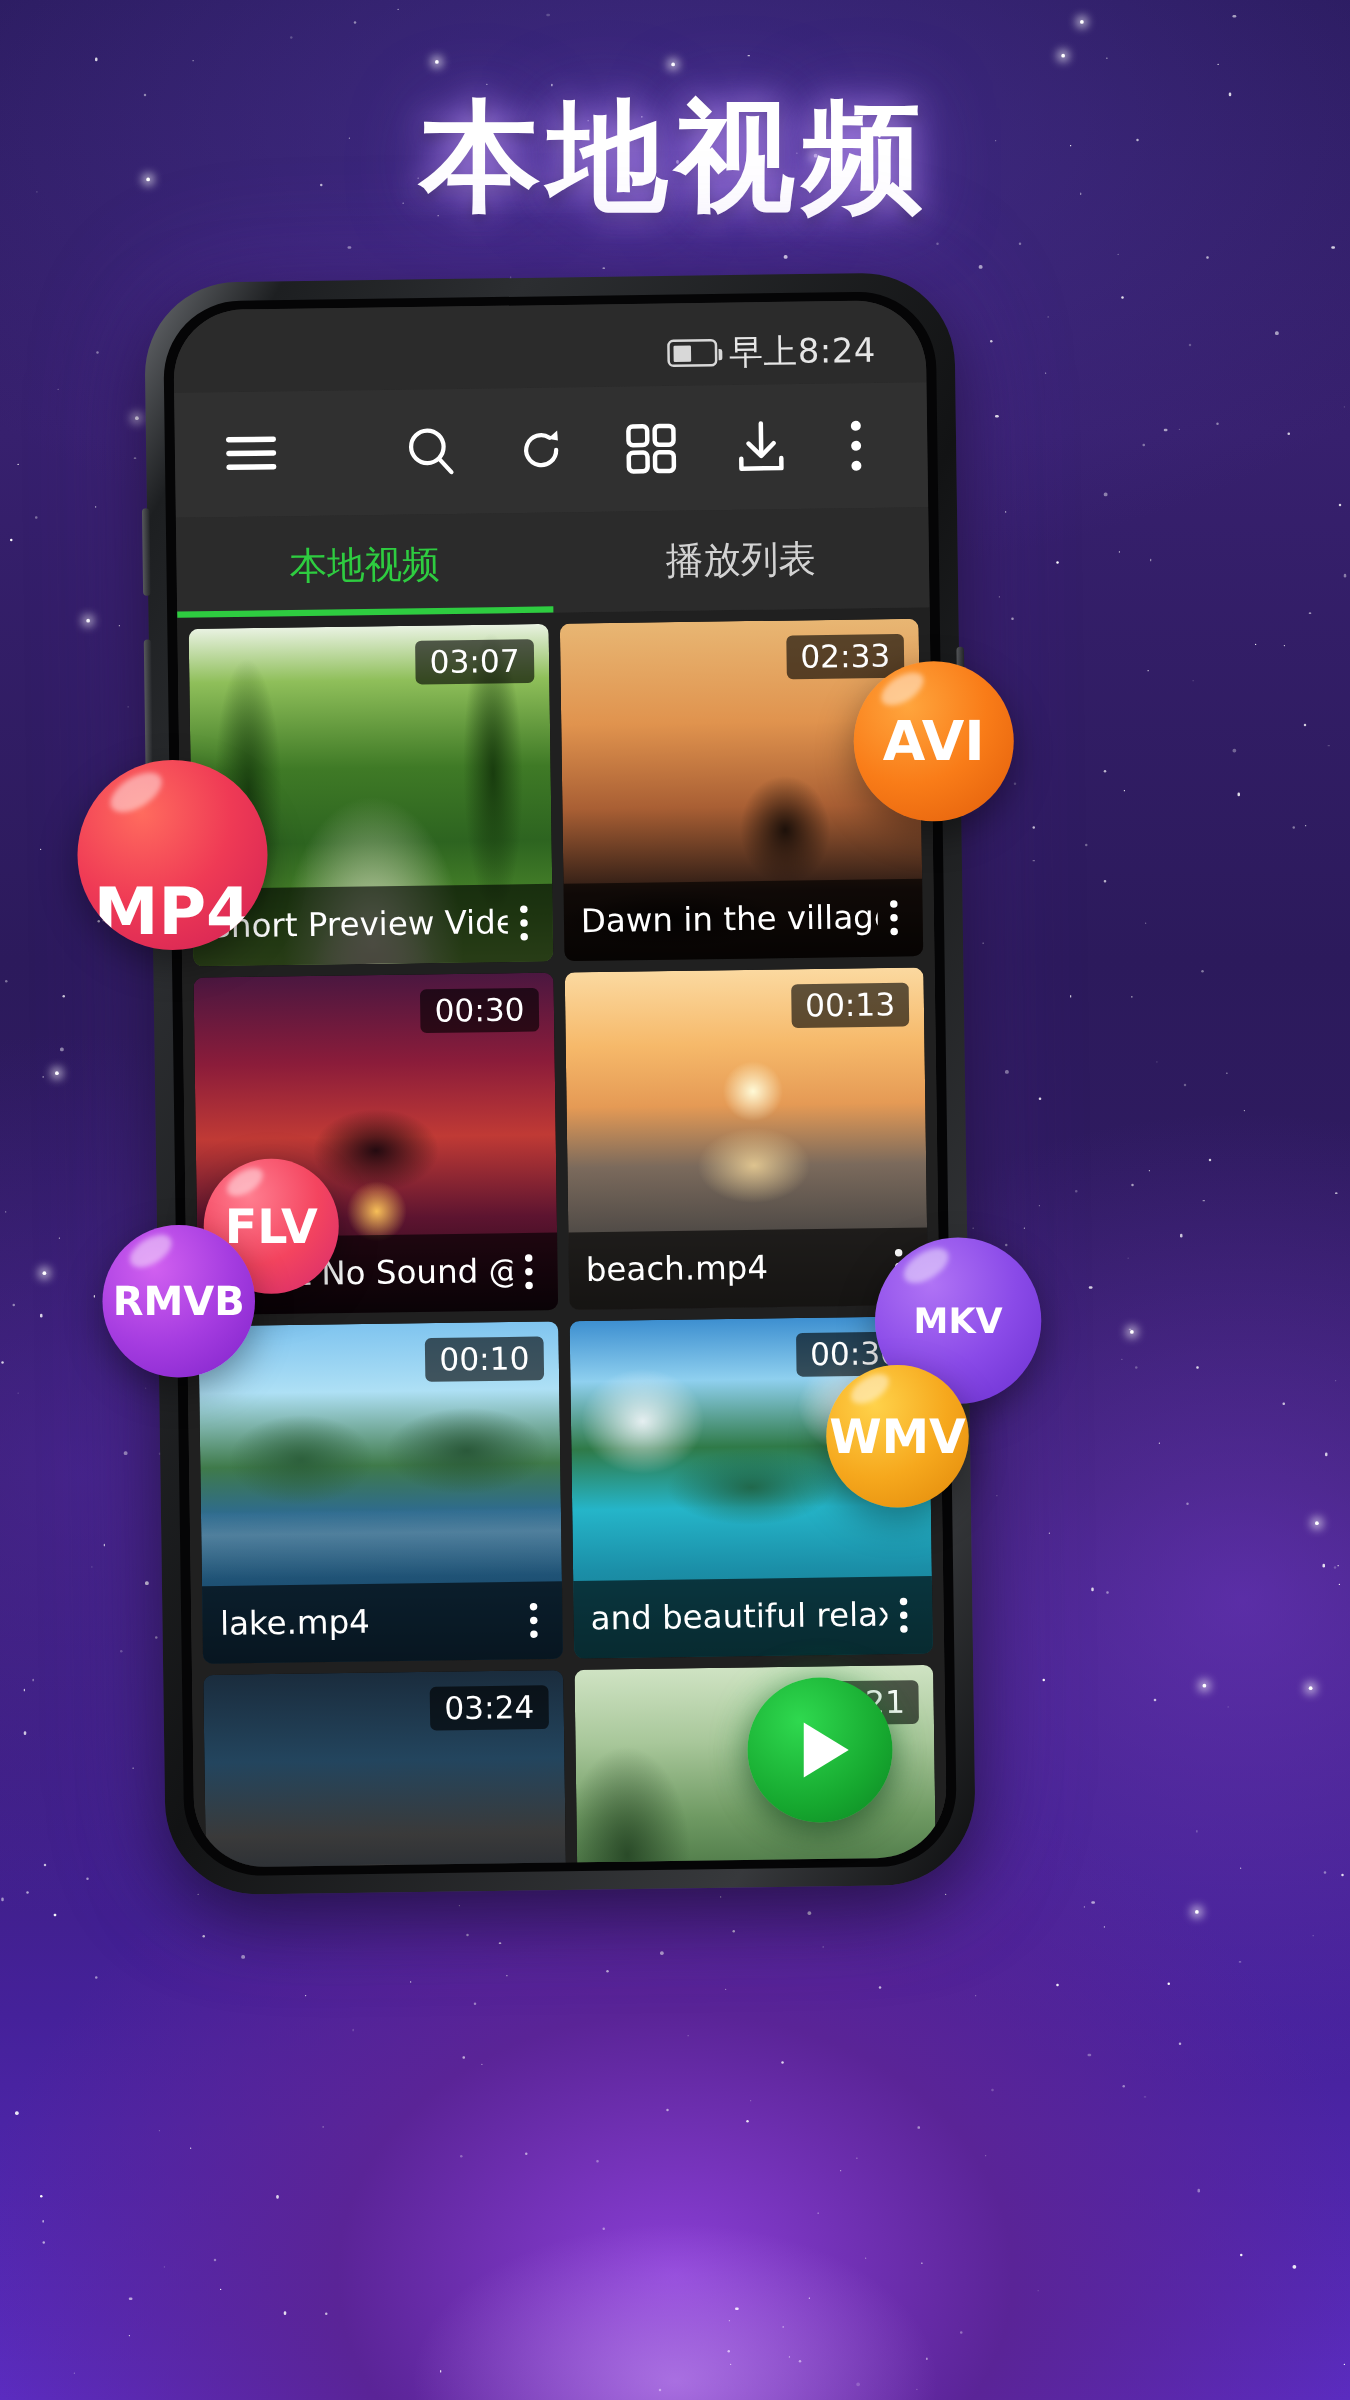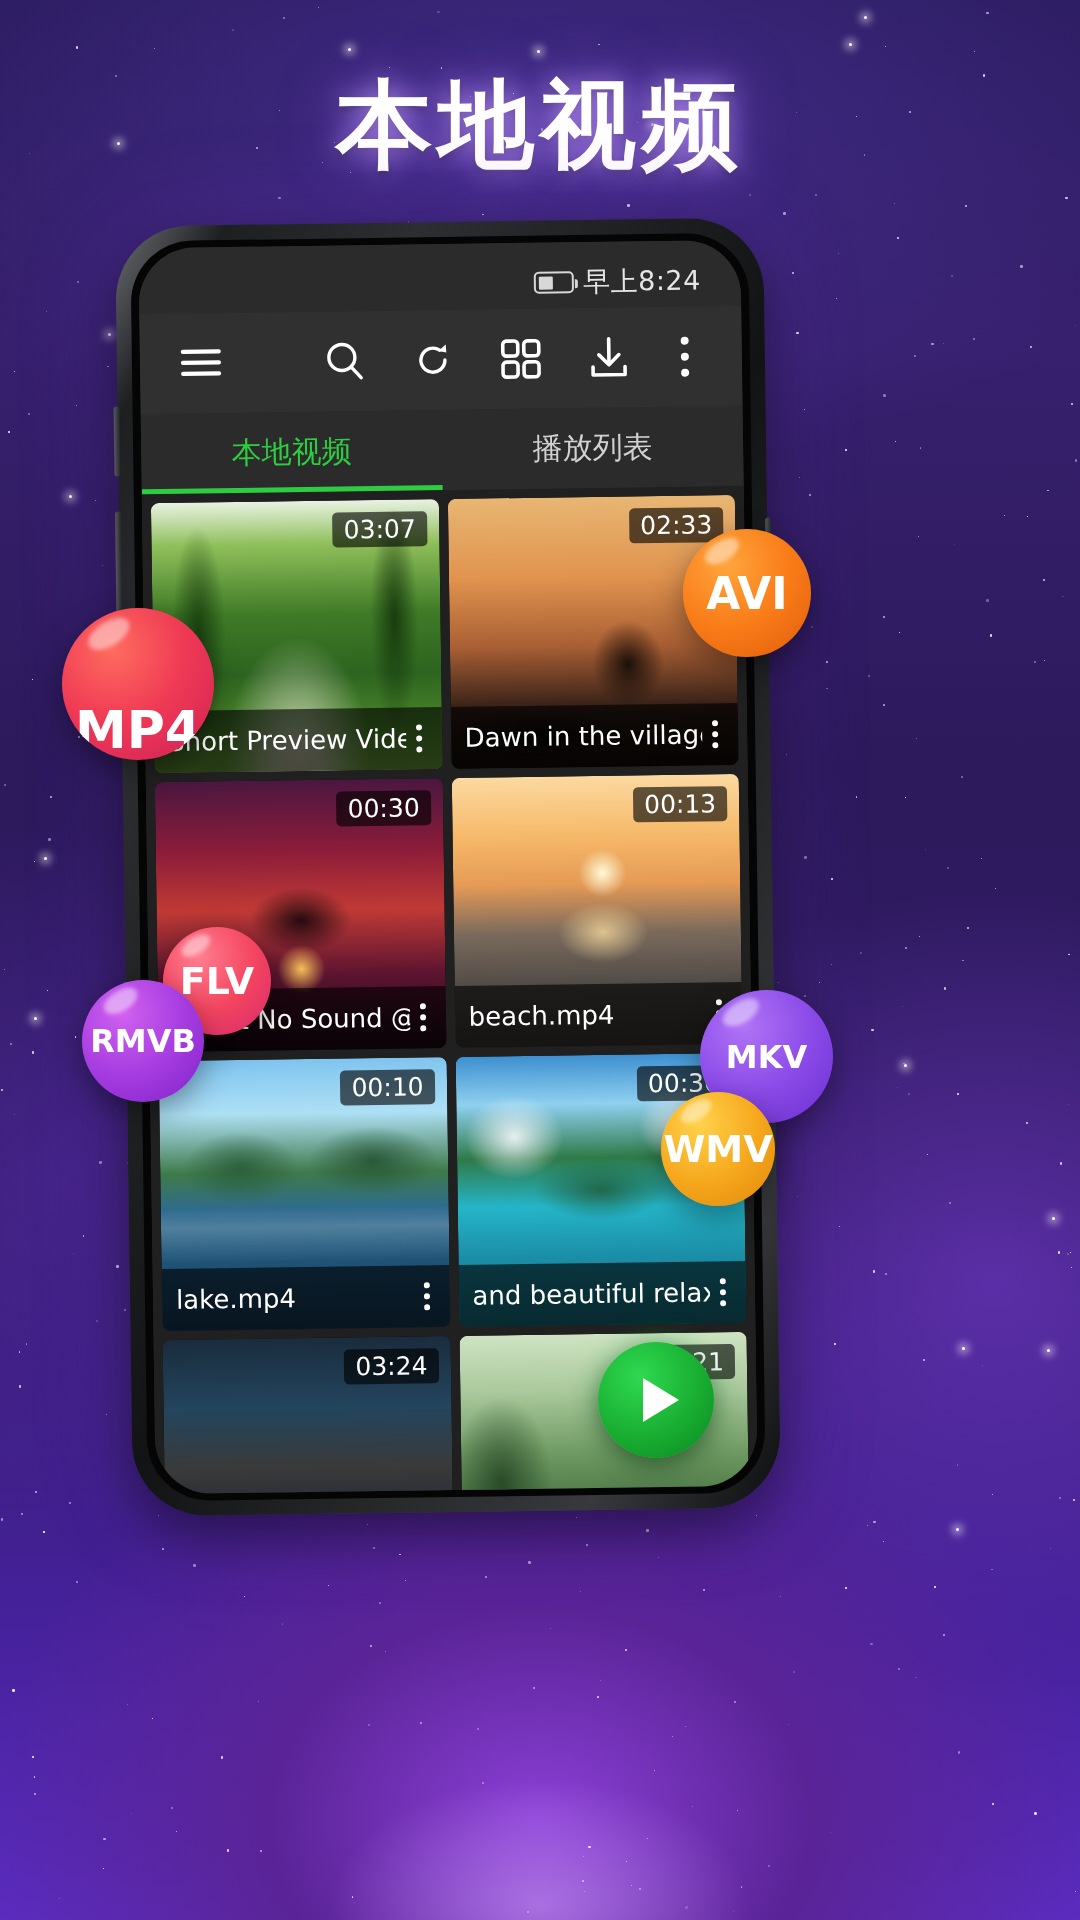--- a/index.html
+++ b/index.html
@@ -214,21 +214,21 @@
   .bub span{ position:relative; z-index:2; }
 
   #bub-mp4 { left:62px;  top:608px;  width:152px; height:152px; font-size:52px;
              background:radial-gradient(circle at 34% 28%, #ff6b5e 0%, #ef3a55 48%, #d01f55 100%);align-items:flex-end; }
   #bub-avi { left:683px; top:529px;  width:128px; height:128px; font-size:44px;
              background:radial-gradient(circle at 34% 28%, #ffa53d 0%, #f97c18 50%, #e05c0a 100%); }
   #bub-flv { left:163px; top:927px;  width:108px; height:108px; font-size:38px;
              background:radial-gradient(circle at 34% 28%, #ff7d8f 0%, #f4445f 52%, #d42a6e 100%); }
   #bub-rmvb{ left:82px;  top:980px;  width:122px; height:122px; font-size:32px;
              background:radial-gradient(circle at 34% 28%, #d160f0 0%, #a53ce0 52%, #7e22c9 100%); }
-  #bub-mkv { left:700px; top:990px;  width:133px; height:133px; font-size:32px;
+  #bub-mkv { left:700px; top:990px;  width:133px; height:133px; font-size:28px;
              background:radial-gradient(circle at 34% 28%, #b073f5 0%, #8a4ae8 52%, #6a2fd0 100%); }
   #bub-wmv { left:661px; top:1092px; width:114px; height:114px; font-size:38px;
              background:radial-gradient(circle at 34% 28%, #ffd24a 0%, #f6a81d 52%, #e08709 100%); }
 </style>
 </head>
 <body>
 
 <div id="bg">
   <div class="stars" id="stars">
       <i class="st" style="left:704.8px;top:1268.8px;width:0.9px;height:0.9px;opacity:0.89"></i>

